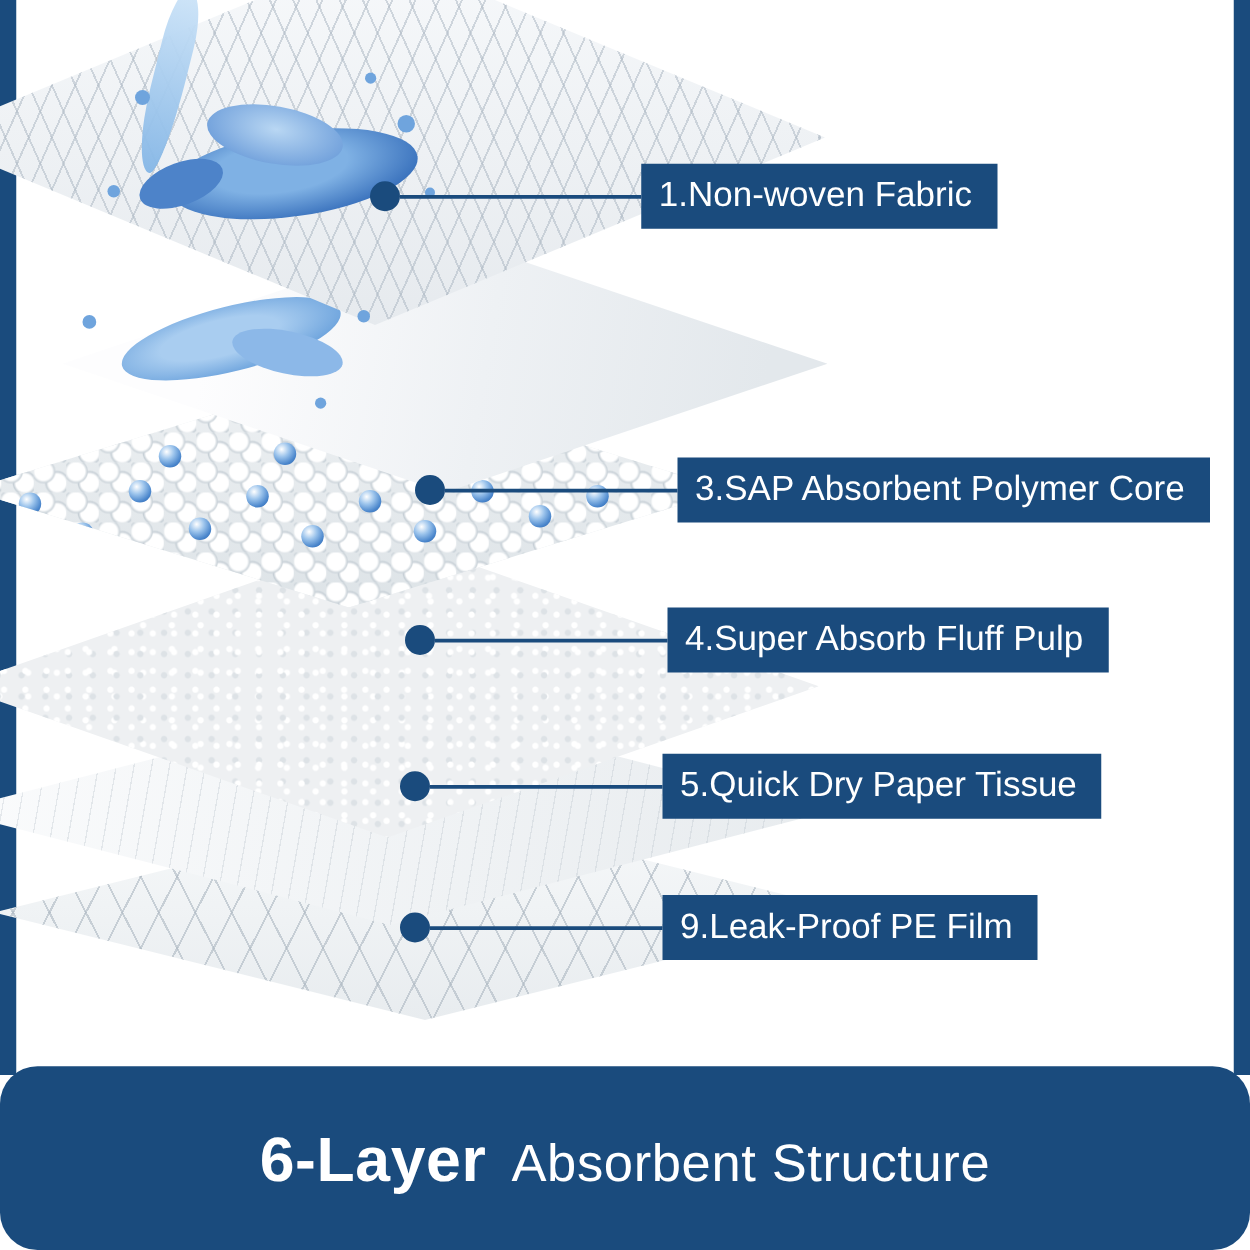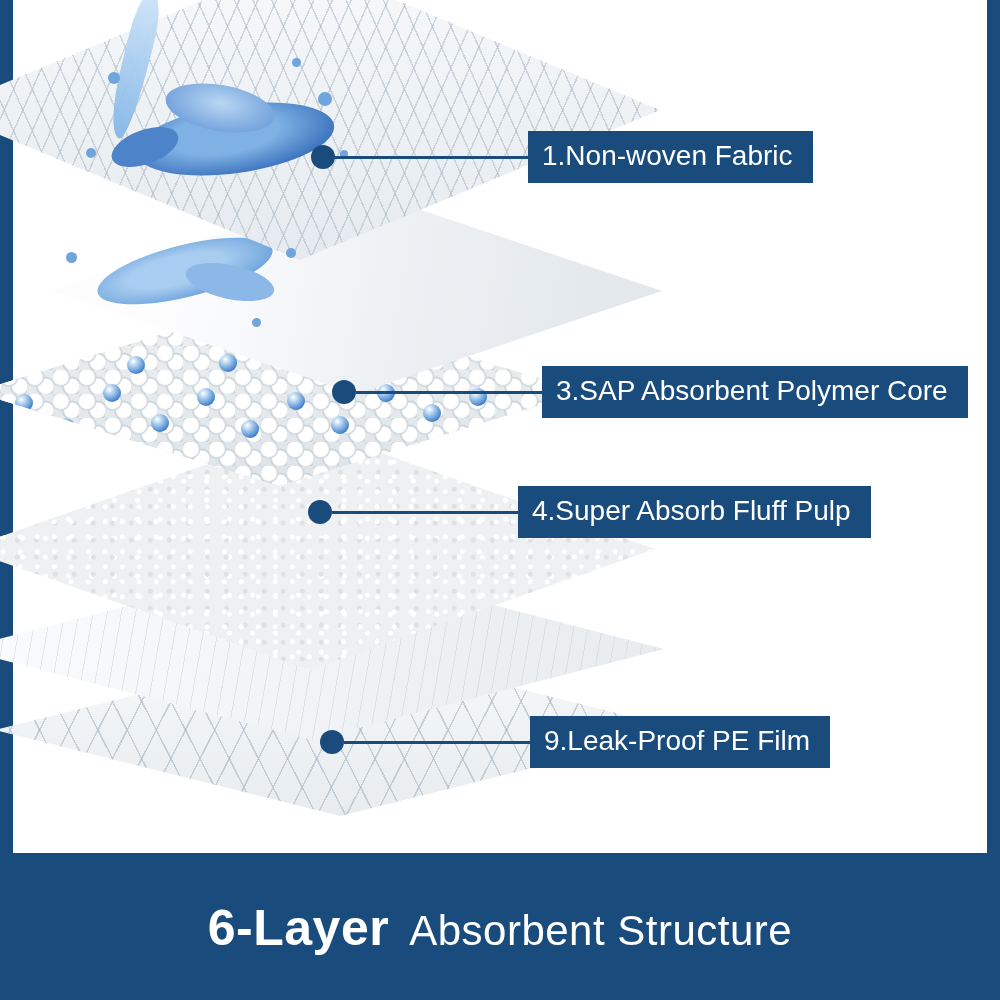--- a/index.html
+++ b/index.html
@@ -89,21 +89,21 @@
   .callout .line { height:3px; background:var(--navy); flex:none; }
   .callout .label {
     background:var(--navy); color:#ffffff; font-size:28px; line-height:30px;
     padding:10px 20px 12px 14px; white-space:nowrap;
   }
 
   
   .banner {
     position:absolute; left:0; bottom:0; width:1000px; height:147px; background:var(--navy);
     display:flex; align-items:baseline; justify-content:center; gap:20px; color:#ffffff; z-index:95;
-    padding-top:46px; box-sizing:border-box;
+    padding-top:46px; box-sizing:border-box;border-radius:30px;
   }
   .banner .bold { font-size:50px; font-weight:700; letter-spacing:.5px; }
   .banner .rest { font-size:42px; font-weight:400; letter-spacing:.5px; }
 </style>
 </head>
 <body>
 
 <div class="canvas">
 
   <div class="sidebar left"></div>
@@ -142,34 +142,39 @@
     <div class="bead" style="left:494px;top:90px;"></div>
     <div class="bead" style="left:152px;top:58px;"></div>
     <div class="bead" style="left:244px;top:56px;"></div>
     <div class="bead" style="left:334px;top:58px;"></div>
   </div>
 
   <div class="sheet fluff"></div>
   <div class="sheet tissue-bottom"></div>
   <div class="sheet pefilm"></div>
 
-  <div class="callout" style="left:311px;top:131px;">
+  <div class="callout" style="left:296px;top:131px;">
     <span class="dot"></span>
     <span class="line" style="width:193px;"></span>
     <span class="label">1.Non-woven Fabric</span>
   </div>
   <div class="callout" style="left:332px;top:366px;">
     <span class="dot"></span>
     <span class="line" style="width:186px;"></span>
     <span class="label">3.SAP Absorbent Polymer Core</span>
   </div>
-  <div class="callout" style="left:308px;top:486px;justify-content:space-between;">
+  <div class="callout" style="left:324px;top:486px;justify-content:space-between;">
     <span class="dot"></span>
     <span class="line" style="width:186px;"></span>
     <span class="label">4.Super Absorb Fluff Pulp</span>
+  </div>
+  <div class="callout" style="left:320px;top:603px;">
+    <span class="dot"></span>
+    <span class="line" style="width:186px;"></span>
+    <span class="label">5.Quick Dry Paper Tissue</span>
   </div>
   <div class="callout" style="left:320px;top:716px;">
     <span class="dot"></span>
     <span class="line" style="width:186px;"></span>
     <span class="label">9.Leak-Proof PE Film</span>
   </div>
 
   <div class="banner">
     <span class="bold">6-Layer</span>
     <span class="rest">Absorbent Structure</span>

